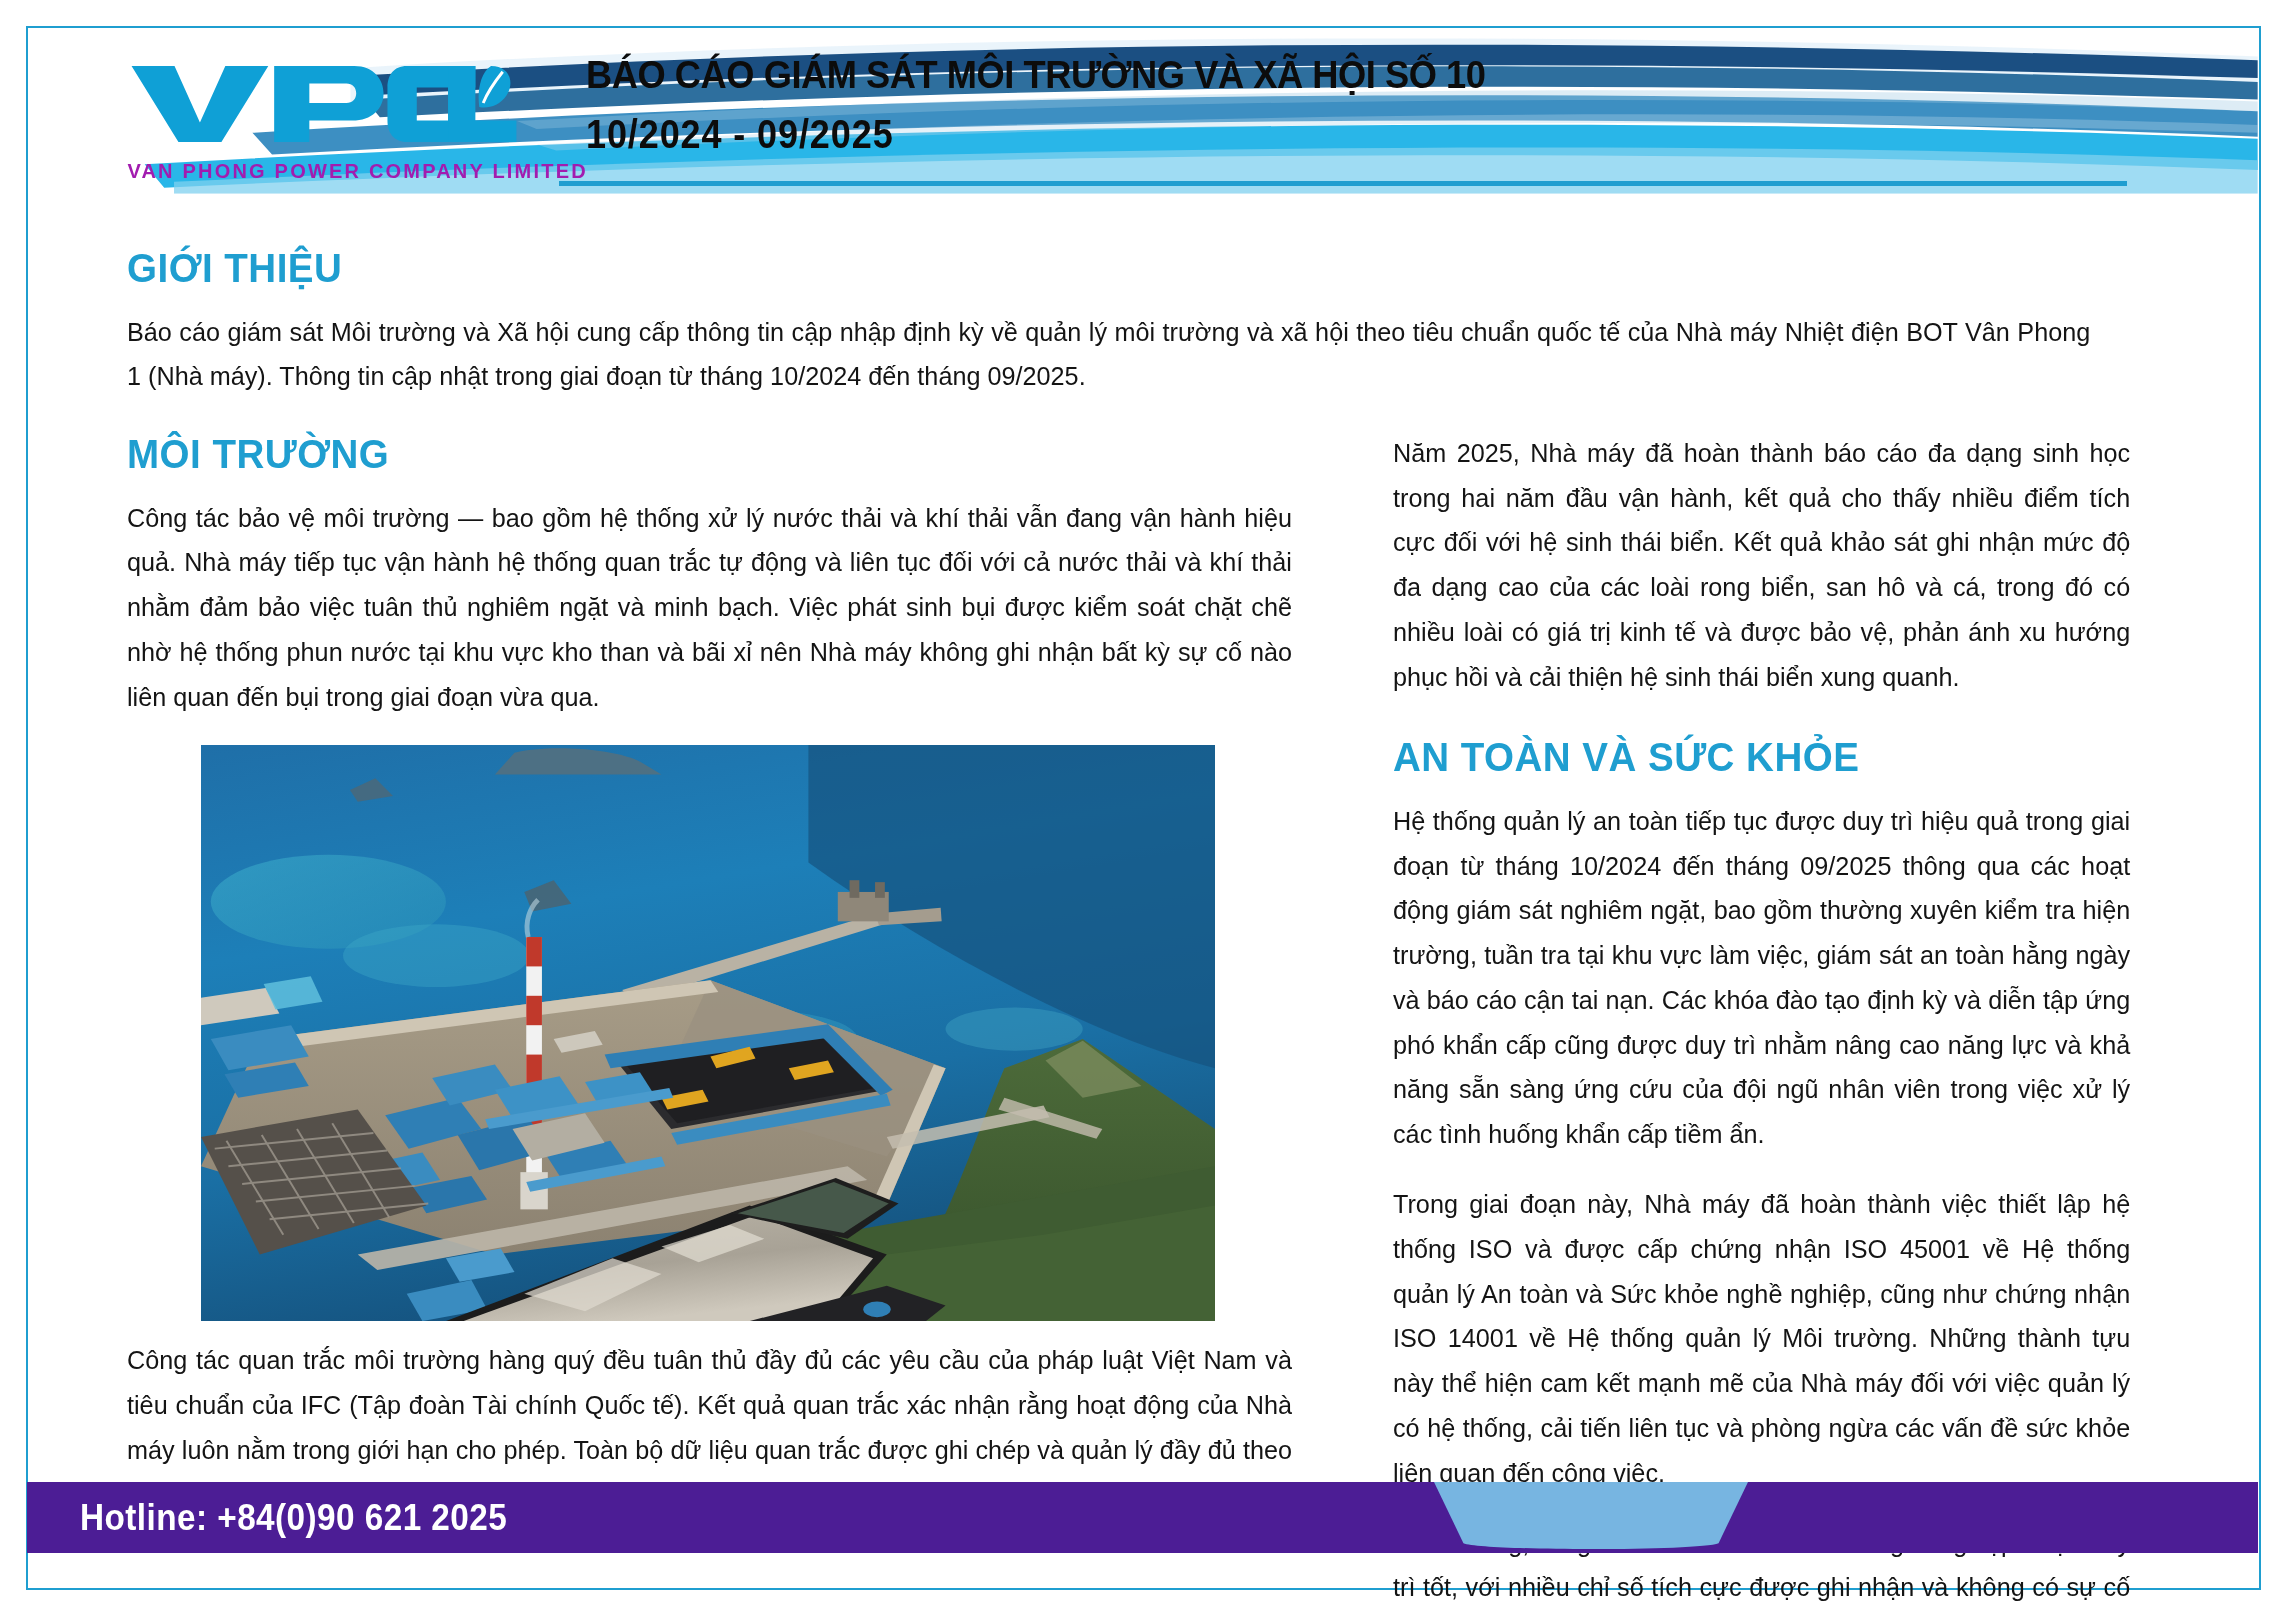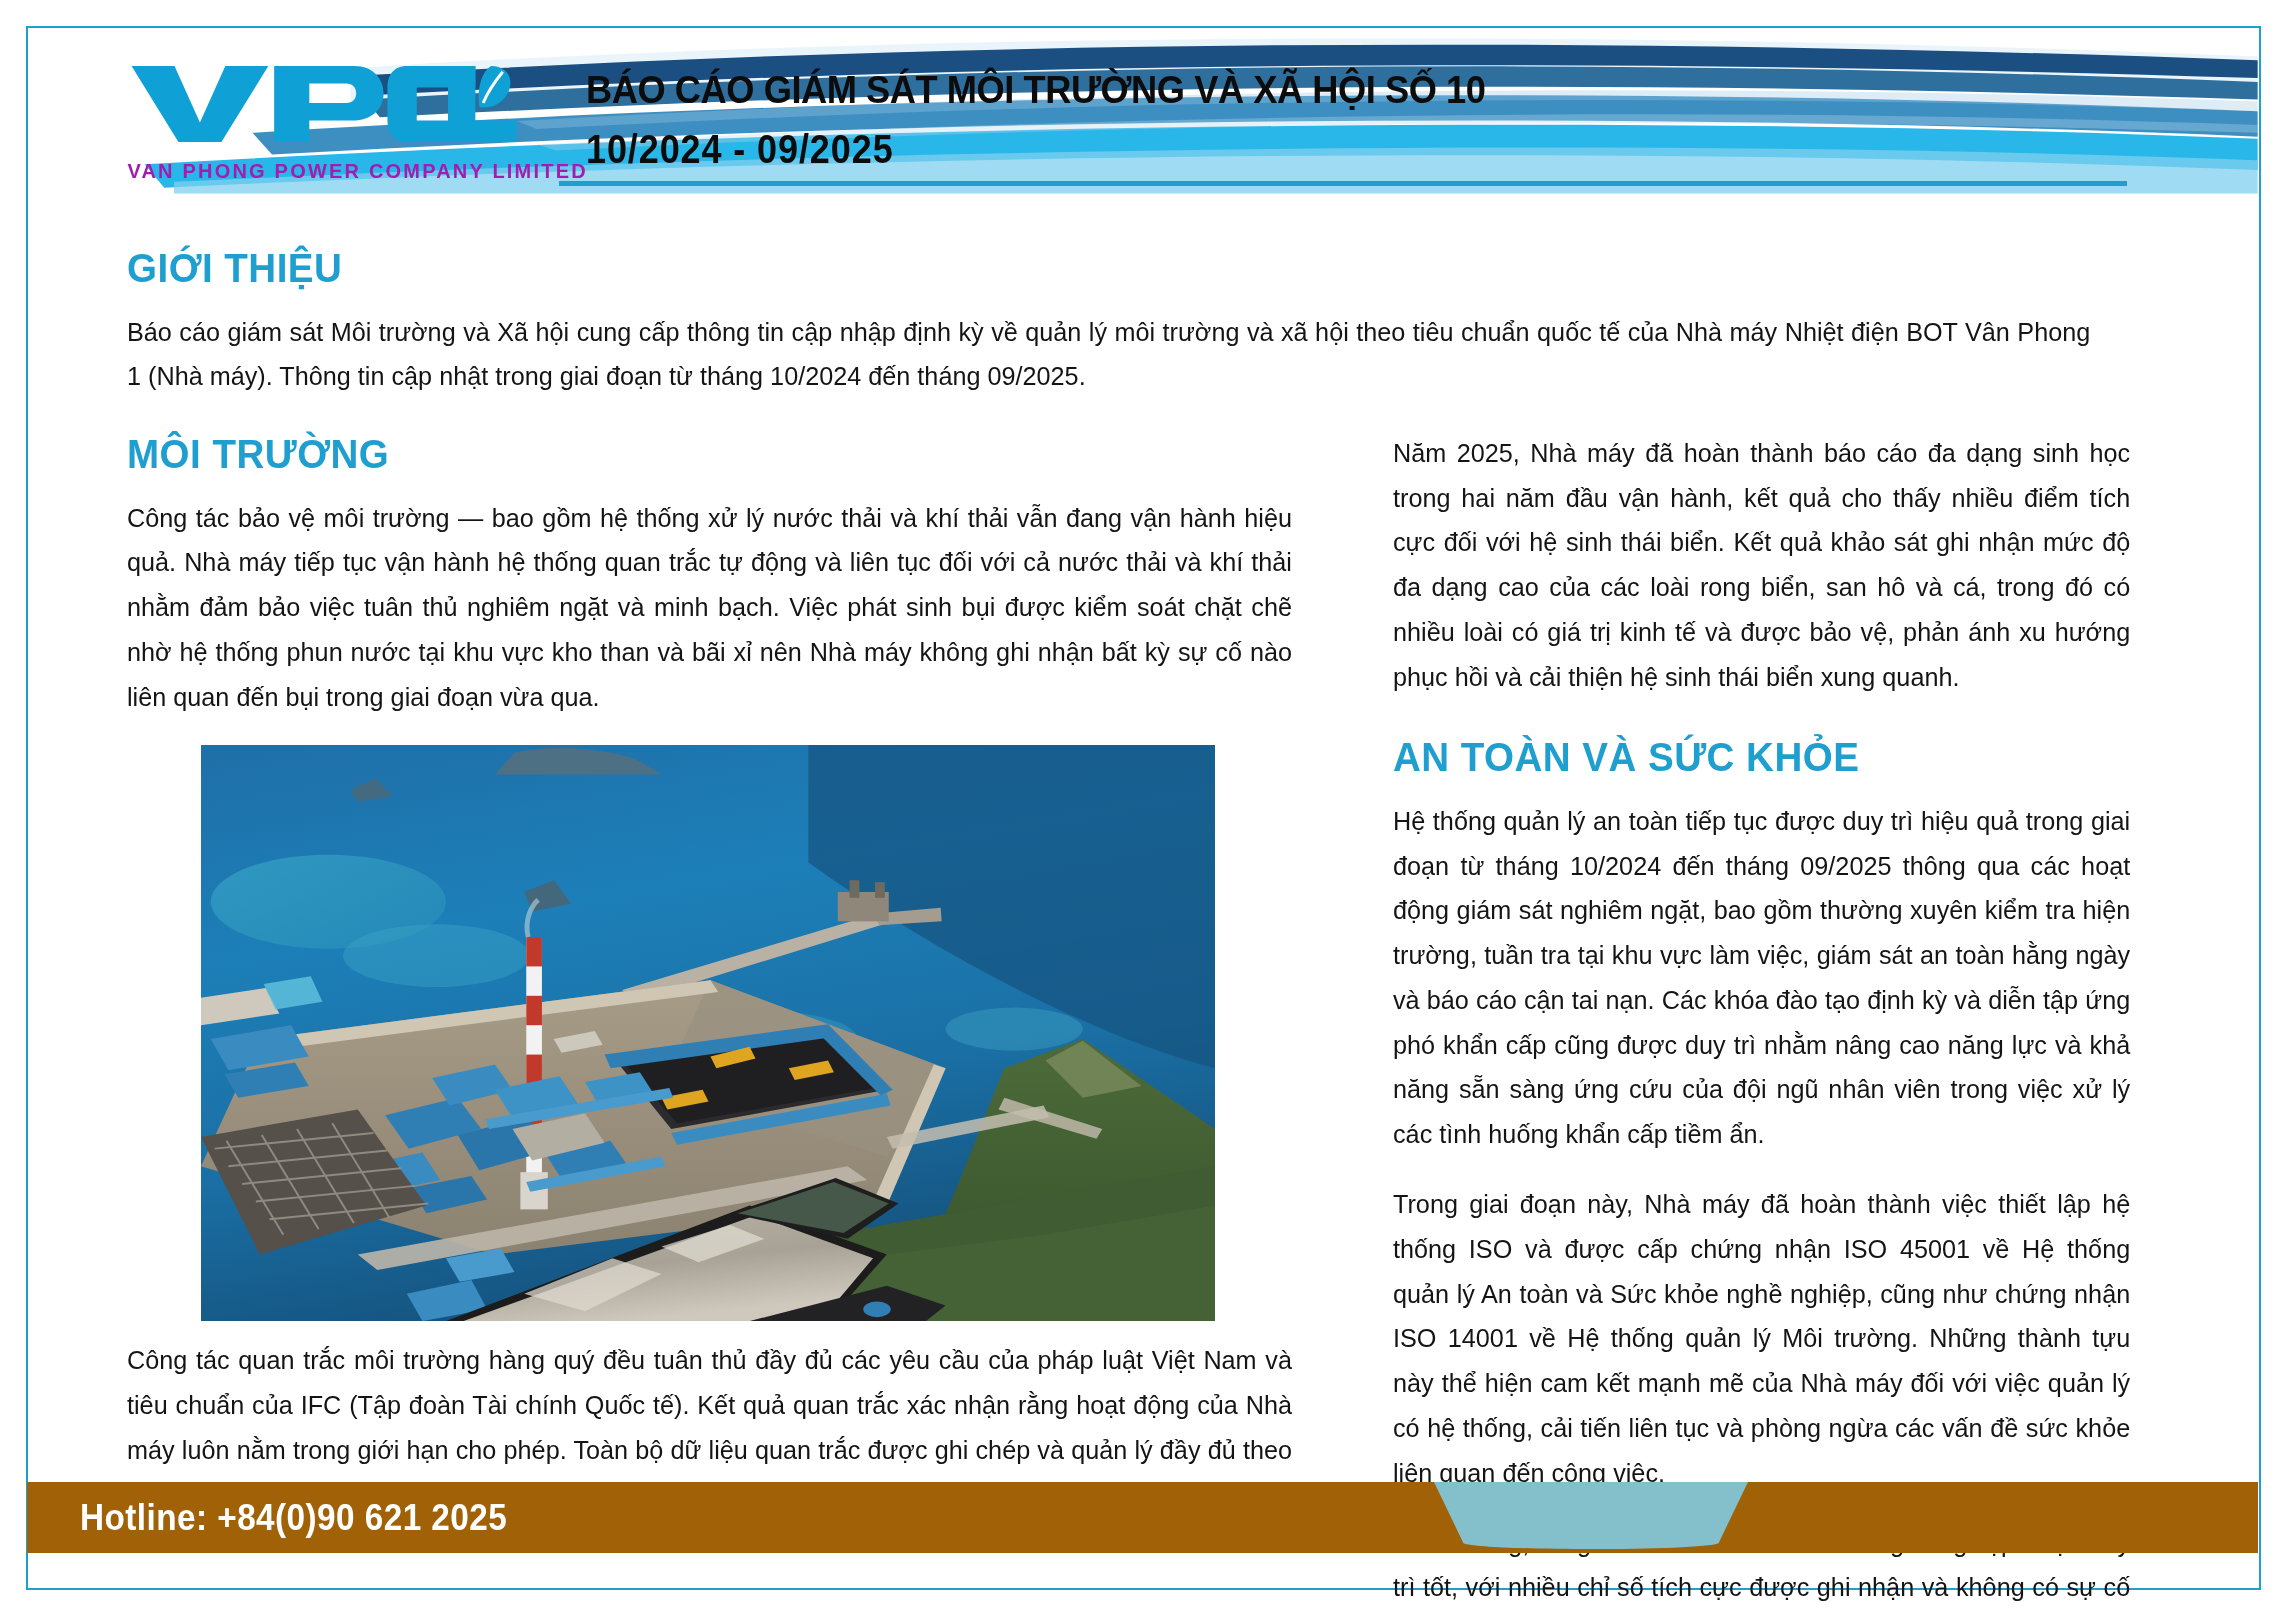--- a/index.html
+++ b/index.html
@@ -48,21 +48,21 @@
   .logo-sub {
     margin-top: 13.7px;
     font-size: 20px;
     letter-spacing: 2.2px;
     color: #a21caf;
     font-weight: 700;
     white-space: nowrap;
   }
   .header-title-block {
     position: absolute;
-    left: 559px; top: 43px;
+    left: 559px; top: 28px;
     width: 1274px;
   }
   .report-title {
     font-family: "Liberation Sans Narrow", "Liberation Sans", sans-serif;
     font-size: 39px;
     font-weight: 700;
     color: #0c0c0c;
     letter-spacing: -0.5px;
     line-height: 1.05;
     transform: scaleX(0.93);
@@ -135,21 +135,21 @@
     background: #2b6f9c;
   }
   .photo { position: absolute; inset: 0; }
   .caption-text { margin-top: 13.7px; }
 
   
   .footer {
     position: absolute;
     left: 27.4px; bottom: 63px;
     width: 2231px; height: 71px;
-    background: #a16207;
+    background: #4c1d95;
     overflow: hidden;
     padding-left: 32px;
   }
   .footer-shape {
     position: absolute;
     left: 1407px; top: 0;
     width: 314px; height: 71px;
   }
   .footer-text {
     position: absolute;

